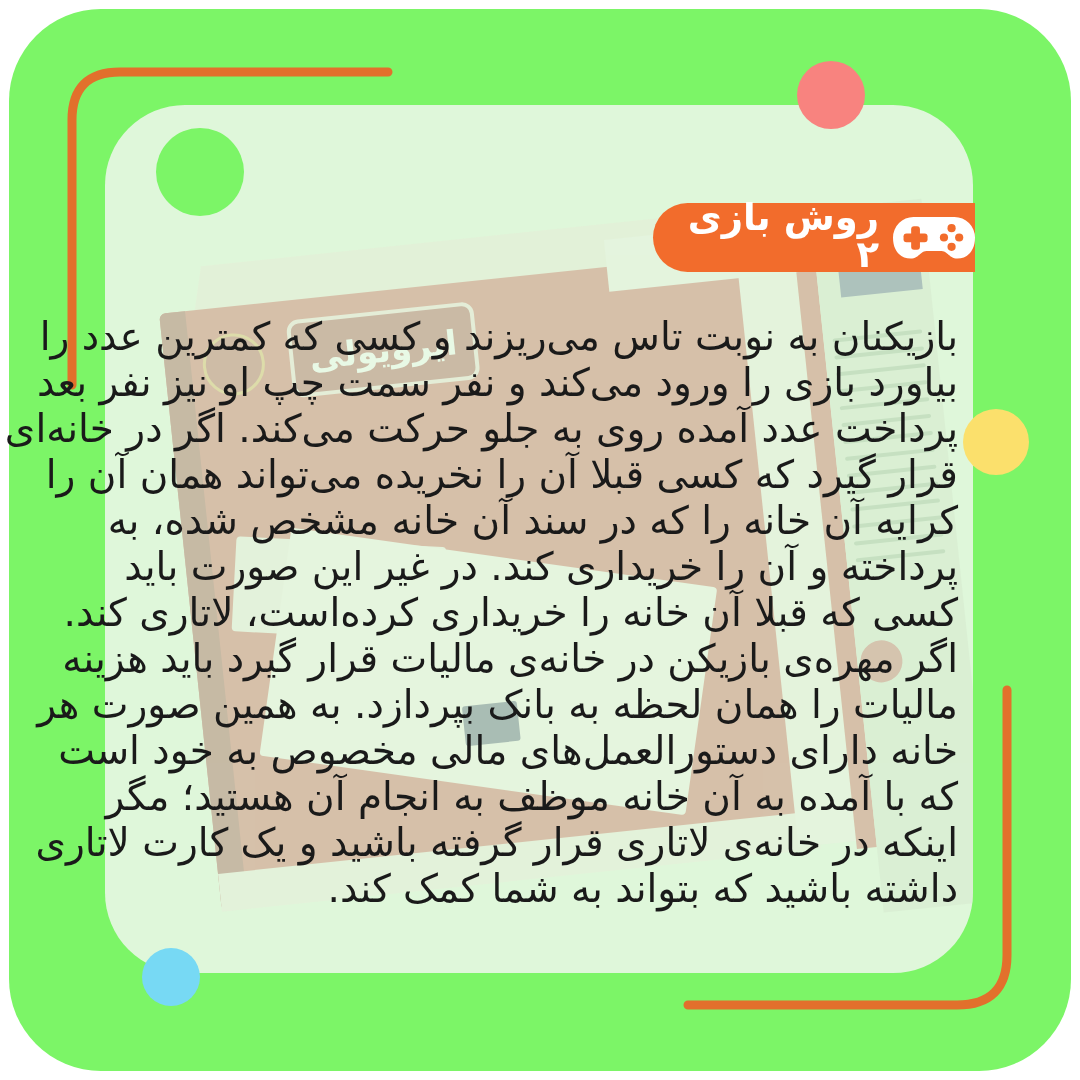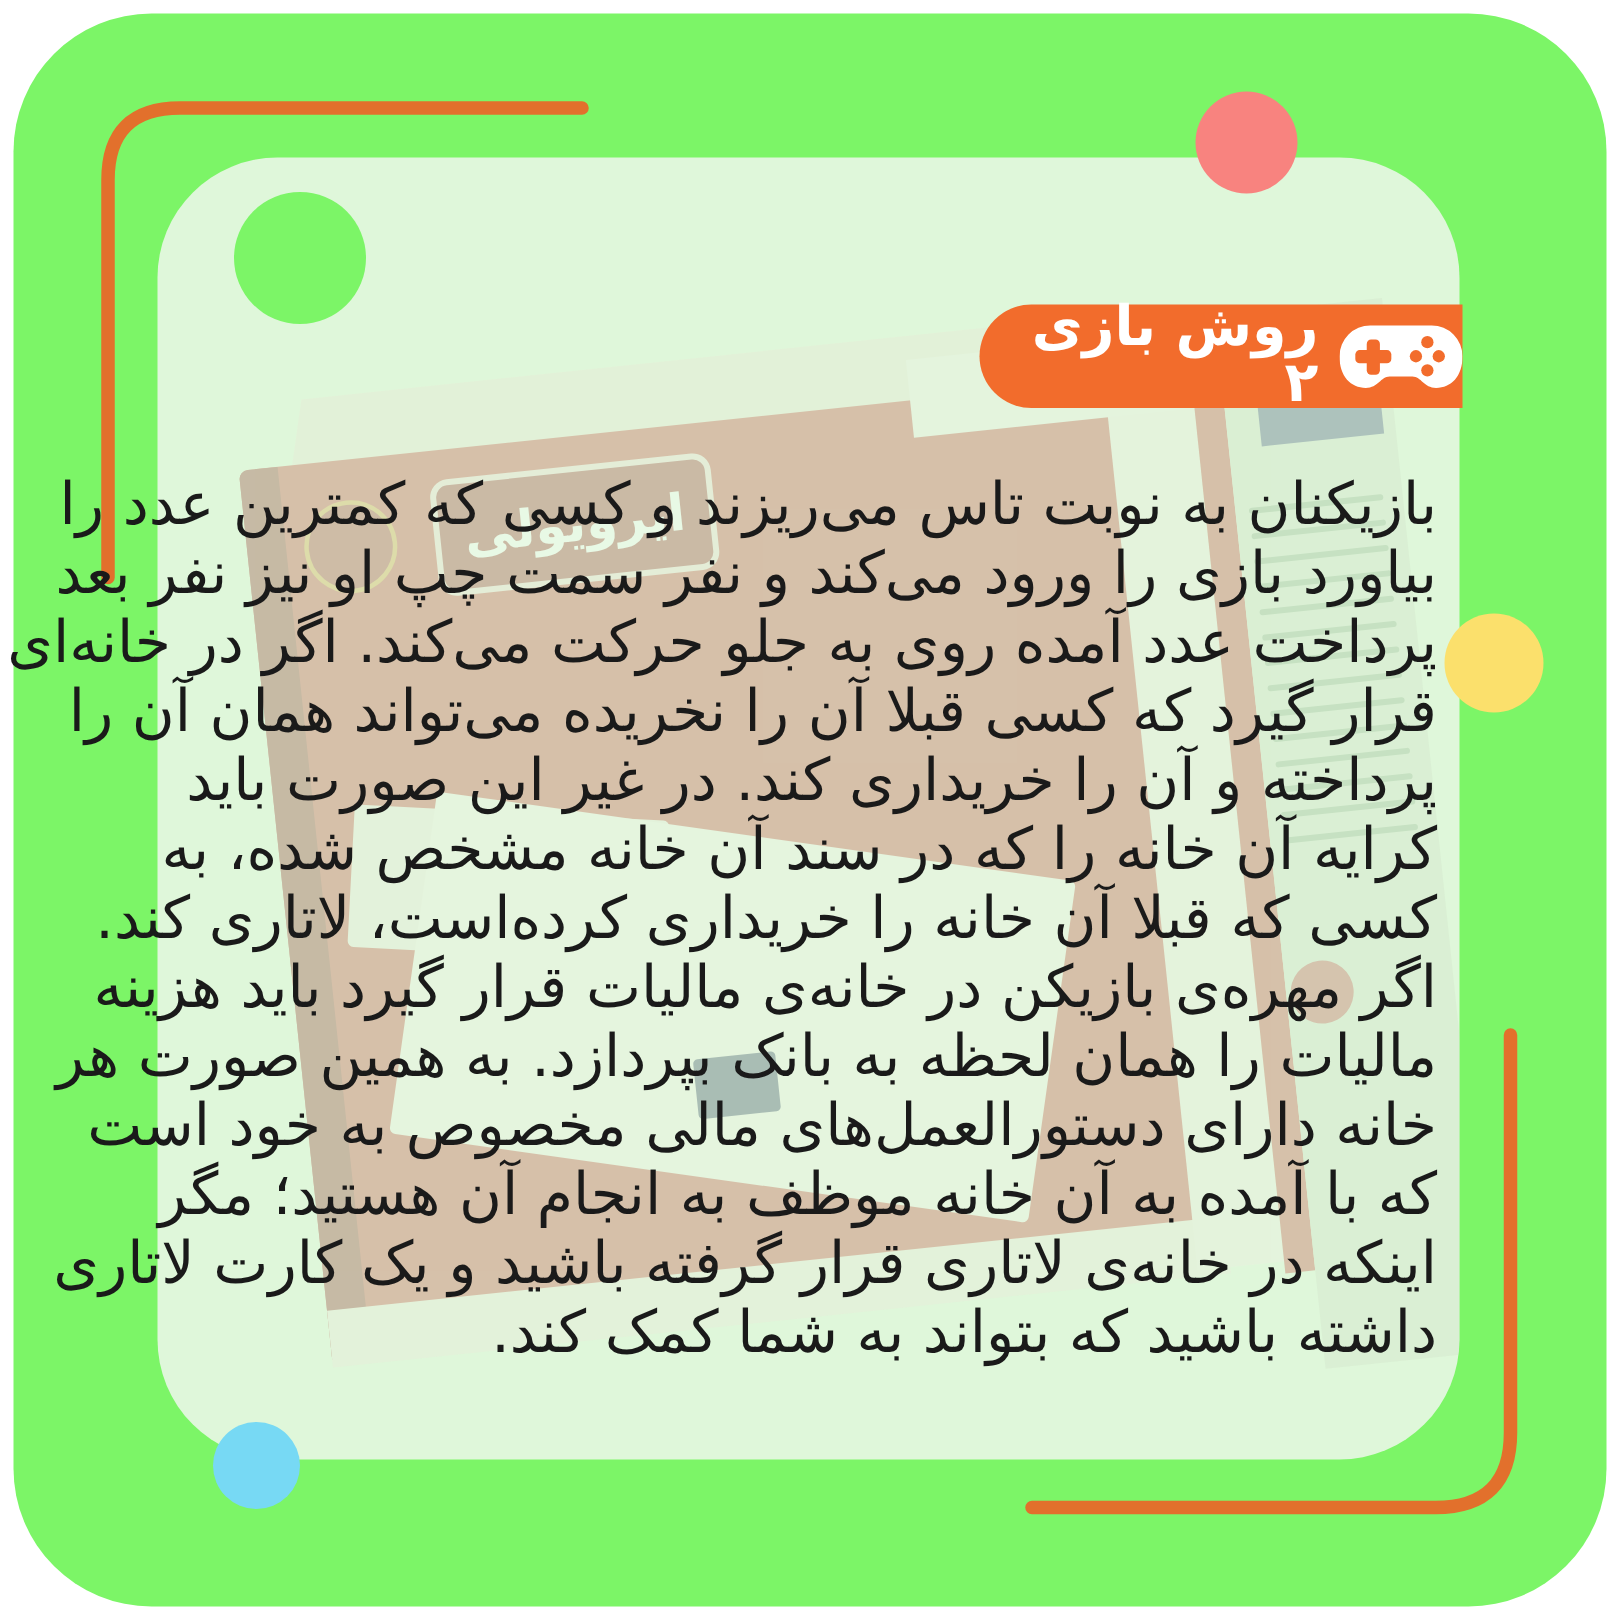--- a/index.html
+++ b/index.html
@@ -146,22 +146,22 @@
       </svg>
     </span>
     <span class="badge-label">روش بازی ۲</span>
   </div>
 
   <div class="text-block">
     <div class="text-line">بازیکنان به نوبت تاس می‌ریزند و کسی که کمترین عدد را</div>
     <div class="text-line">بیاورد بازی را ورود می‌کند و نفر سمت چپ او نیز نفر بعد</div>
     <div class="text-line">پرداخت عدد آمده روی به جلو حرکت می‌کند. اگر در خانه‌ای</div>
     <div class="text-line">قرار گیرد که کسی قبلا آن را نخریده می‌تواند همان آن را</div>
+    <div class="text-line">کرایه آن خانه را که در سند آن خانه مشخص شده، به</div>
     <div class="text-line">پرداخته و آن را خریداری کند. در غیر این صورت باید</div>
-    <div class="text-line">کرایه آن خانه را که در سند آن خانه مشخص شده، به</div>
     <div class="text-line">کسی که قبلا آن خانه را خریداری کرده‌است، لاتاری کند.</div>
     <div class="text-line">اگر مهره‌ی بازیکن در خانه‌ی مالیات قرار گیرد باید هزینه</div>
     <div class="text-line">مالیات را همان لحظه به بانک بپردازد. به همین صورت هر</div>
     <div class="text-line">خانه دارای دستورالعمل‌های مالی مخصوص به خود است</div>
     <div class="text-line">که با آمده به آن خانه موظف به انجام آن هستید؛ مگر</div>
     <div class="text-line">اینکه در خانه‌ی لاتاری قرار گرفته باشید و یک کارت لاتاری</div>
     <div class="text-line">داشته باشید که بتواند به شما کمک کند.</div>
   </div>
 
 </div>

